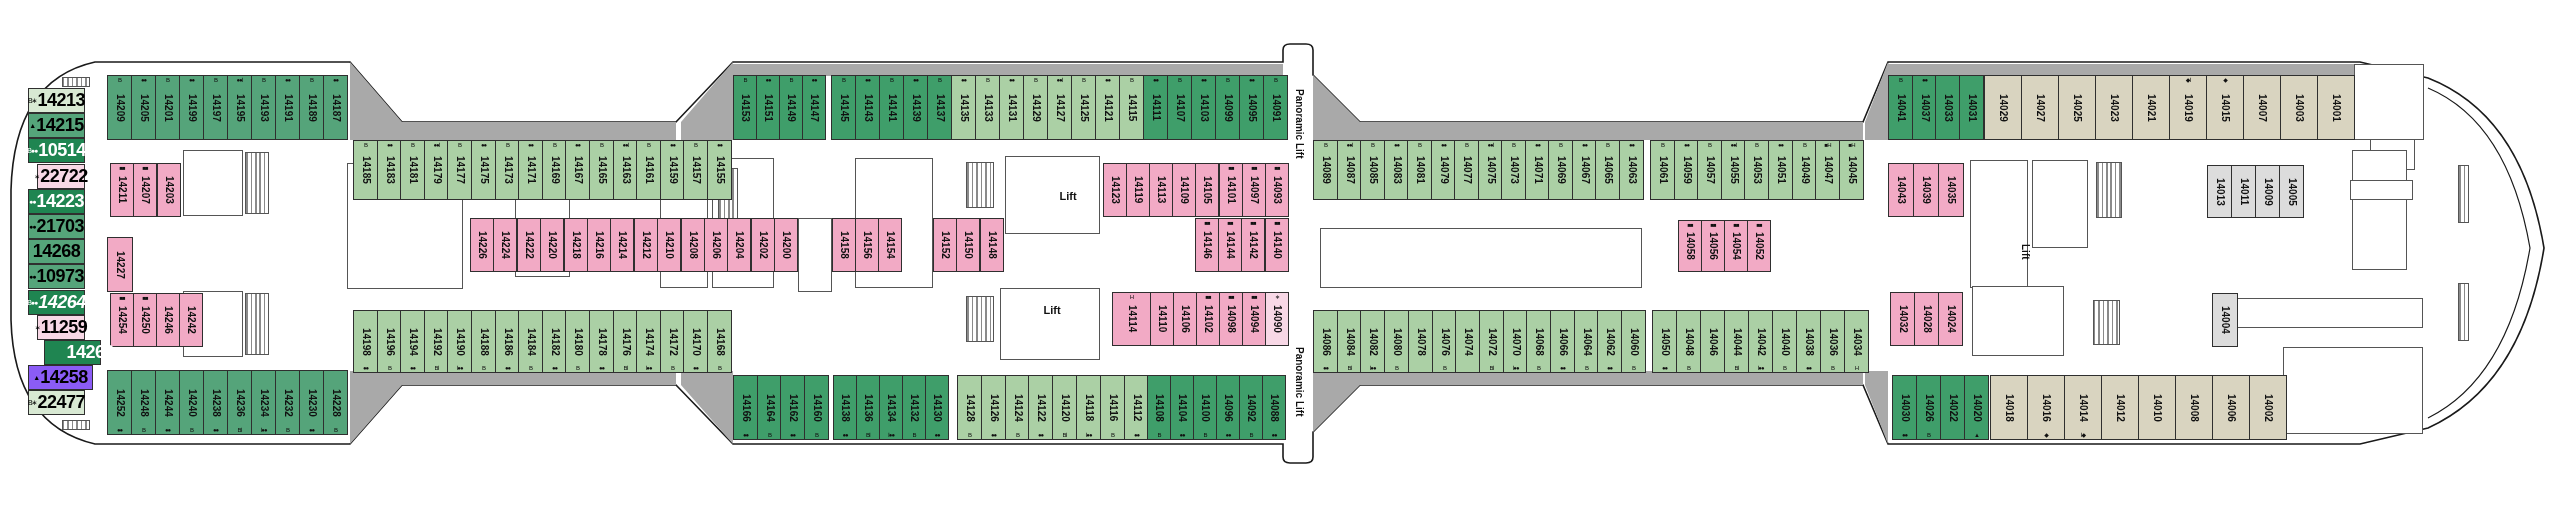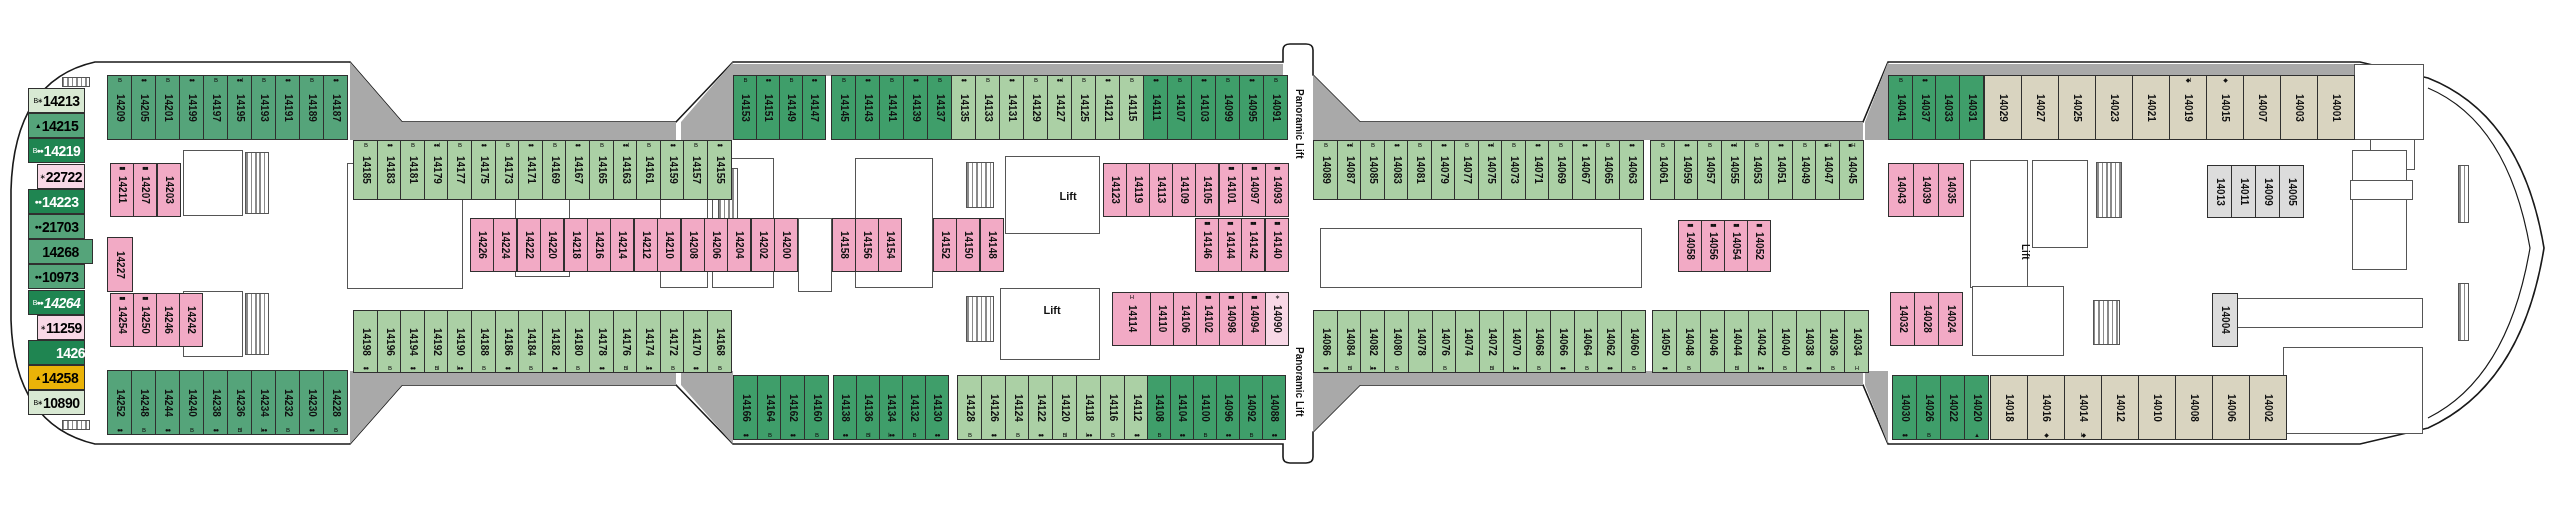--- a/index.html
+++ b/index.html
@@ -5,21 +5,21 @@
   html,body{margin:0;padding:0;background:#fff}
   #plan{position:relative;width:2557px;height:507px;font-family:"Liberation Sans",sans-serif;overflow:hidden}
   #hullsvg{position:absolute;left:0;top:0}
   .cabin{position:absolute;box-sizing:border-box;border:1px solid #2f2f2f}
   .cnum{position:absolute;inset:0;display:flex;align-items:center;justify-content:center;
         writing-mode:vertical-rl;font-size:10px;font-weight:bold;color:#111;line-height:1}
   .cic{position:absolute;left:0;right:0;text-align:center;font-size:6px;color:#111;line-height:1;letter-spacing:-1px}
   .cic.top{top:1px}.cic.bot{bottom:1px}
   .lcell{position:absolute;box-sizing:border-box;border:1px solid #2f2f2f;display:flex;align-items:center;justify-content:center}
   .lcell .lic{font-size:7px;letter-spacing:-1px;margin-right:1px}
-  .lcell .lnum{font-size:14px;font-weight:bold;letter-spacing:-0.5px}
+  .lcell .lnum{font-size:18px;font-weight:bold;letter-spacing:-0.5px}
   .room{position:absolute;border:1px solid #555;background:#fff;box-sizing:border-box}
   .stairs{position:absolute;border:1px solid #555;box-sizing:border-box;
           background:repeating-linear-gradient(90deg,#8a8a8a 0 1.5px,#fff 1.5px 4.5px)}
   .vlabel{position:absolute;writing-mode:vertical-rl;font-size:10px;font-weight:bold;color:#111;
           display:flex;align-items:center;justify-content:center;white-space:nowrap}
   .hlabel{position:absolute;font-size:11px;font-weight:bold;color:#111}
 </style>
 </head>
 <body>
 
@@ -952,60 +952,60 @@
       <div class="lcell" style="left: 28px; top: 88px; width: 57px; height: 25px; background: rgb(216, 233, 211);">
         <span class="lic">B∗</span>
         <span class="lnum">14213</span>
       </div>
       <div class="lcell" style="left: 28px; top: 113px; width: 57px; height: 25px; background: rgb(85, 164, 122);">
         <span class="lic">▲</span>
         <span class="lnum">14215</span>
       </div>
       <div class="lcell" style="left: 28px; top: 138px; width: 57px; height: 25px; background: rgb(31, 133, 81);">
         <span class="lic" style="color: rgb(255, 255, 255);">B●●</span>
-        <span class="lnum" style="color: rgb(255, 255, 255);">14219</span>
+        <span class="lnum" style="color: rgb(255, 255, 255);">10514</span>
       </div>
       <div class="lcell" style="left: 37px; top: 164px; width: 48px; height: 25px; background: rgb(248, 216, 230);">
         <span class="lic">∗</span>
         <span class="lnum">22722</span>
       </div>
       <div class="lcell" style="left: 28px; top: 189px; width: 57px; height: 25px; background: rgb(31, 133, 81);">
         <span class="lic" style="color: rgb(255, 255, 255);">●●</span>
         <span class="lnum" style="color: rgb(255, 255, 255);">14223</span>
       </div>
       <div class="lcell" style="left: 28px; top: 214px; width: 57px; height: 25px; background: rgb(85, 164, 122);">
         <span class="lic">●●</span>
         <span class="lnum">21703</span>
       </div>
-      <div class="lcell" style="left: 28px; top: 239px; width: 65px; height: 25px; background: rgb(85, 164, 122);">
+      <div class="lcell" style="left: 28px; top: 239px; width: 57px; height: 25px; background: rgb(85, 164, 122);">
         <span class="lnum">14268</span>
       </div>
       <div class="lcell" style="left: 28px; top: 264px; width: 57px; height: 25px; background: rgb(85, 164, 122);">
         <span class="lic">●●</span>
         <span class="lnum">10973</span>
       </div>
       <div class="lcell" style="left: 28px; top: 290px; width: 57px; height: 25px; background: rgb(31, 133, 81);">
         <span class="lic" style="color: rgb(255, 255, 255);">B●●</span>
         <span class="lnum" style="color: rgb(255, 255, 255); font-style: italic;">14264</span>
       </div>
       <div class="lcell" style="left: 37px; top: 315px; width: 48px; height: 25px; background: rgb(248, 216, 230);">
         <span class="lic">∗</span>
         <span class="lnum">11259</span>
       </div>
-      <div class="lcell" style="left: 28px; top: 340px; width: 57px; height: 25px; background: rgb(31, 133, 81); gap: 28px;">
+      <div class="lcell" style="left: 44px; top: 340px; width: 57px; height: 25px; background: rgb(31, 133, 81); gap: 28px;">
         <span class="lic" style="color: rgb(255, 255, 255);">●●</span>
         <span class="lnum" style="color: rgb(255, 255, 255);">14260</span>
       </div>
-      <div class="lcell" style="left: 28px; top: 365px; width: 57px; height: 25px; background: #eab308;">
+      <div class="lcell" style="left: 28px; top: 365px; width: 65px; height: 25px; background: #8b5cf6;">
         <span class="lic">▲</span>
         <span class="lnum">14258</span>
       </div>
       <div class="lcell" style="left: 28px; top: 390px; width: 57px; height: 25px; background: rgb(216, 233, 211);">
         <span class="lic">B∗</span>
-        <span class="lnum">10890</span>
+        <span class="lnum">22477</span>
       </div>
     </div>
 
   <div class="vlabel" style="left:1284px;top:58px;width:30px;height:132px">Panoramic Lift</div>
   <div class="vlabel" style="left:1284px;top:316px;width:30px;height:132px">Panoramic Lift</div>
 
   <div class="hlabel" style="left:1038px;top:190px;width:60px;text-align:center">Lift</div>
   <div class="hlabel" style="left:1022px;top:304px;width:60px;text-align:center">Lift</div>
   <div class="vlabel" style="left:2014px;top:230px;width:22px;height:44px">Lift</div>
 </div>

